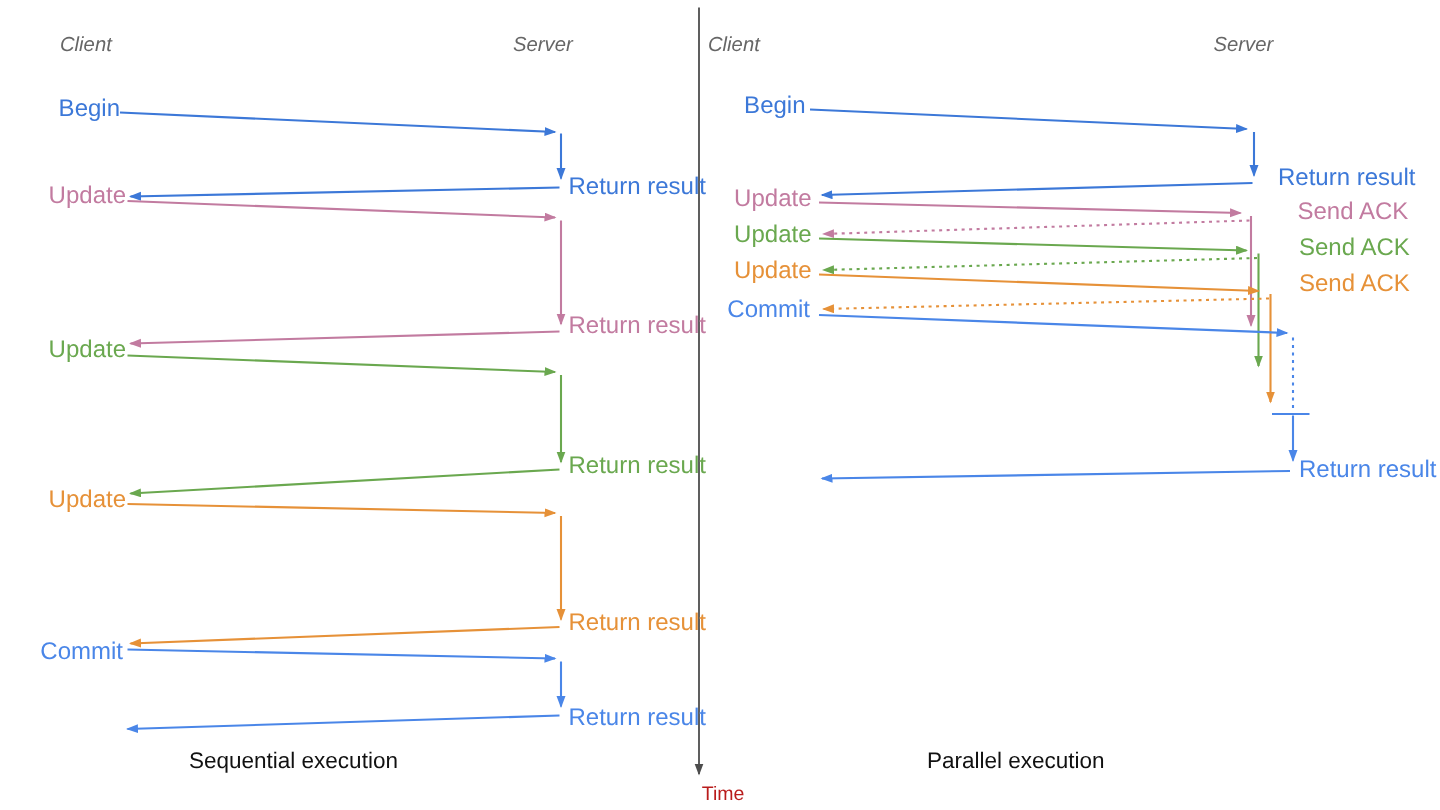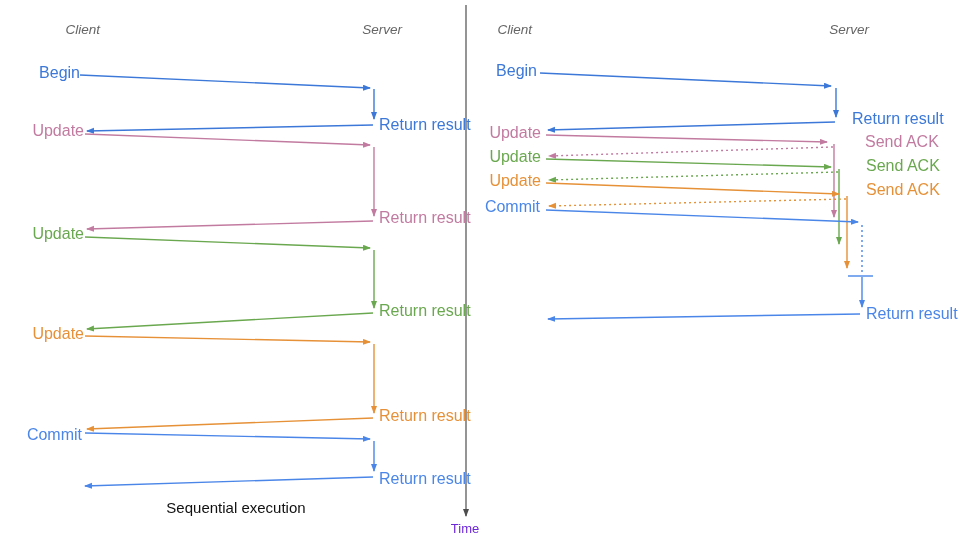--- a/index.html
+++ b/index.html
@@ -5,24 +5,24 @@
   html,body{margin:0;padding:0;background:#ffffff;}
   .canvas{
     position:relative;width:960px;height:540px;background:#ffffff;overflow:hidden;
     font-family:"Liberation Sans", sans-serif;
   }
   .canvas svg{position:absolute;left:0;top:0;}
   .lbl{
     position:absolute;white-space:nowrap;font-size:16px;line-height:14px;color:#333;
   }
   .hdr{
-    font-style:italic;font-size:13.5px;width:60px;text-align:right;
+    font-style:italic;font-size:13.5px;width:60px;text-align:left;
   }
   .title{
-    font-size:15px;width:220px;text-align:center;
+    font-size:15px;width:220px;
   }
   .time-lbl{font-size:13px;width:60px;text-align:center;}
   .dashed{stroke-dasharray:2 3;}
   line{fill:none;}
 </style>
 </head>
 <body>
 
 <div class="canvas">
 
@@ -128,16 +128,17 @@
 
   <div class="lbl" style="right: 419px; top: 150px; color: rgb(106, 168, 79);">Update</div>
   <div class="lbl" style="left: 866px; top: 159px; color: rgb(106, 168, 79);">Send ACK</div>
 
   <div class="lbl" style="right: 419px; top: 174px; color: rgb(230, 145, 56);">Update</div>
   <div class="lbl" style="left: 866px; top: 183px; color: rgb(230, 145, 56);">Send ACK</div>
 
   <div class="lbl" style="right: 420px; top: 200px; color: rgb(74, 134, 232);">Commit</div>
   <div class="lbl" style="left: 866px; top: 307px; color: rgb(74, 134, 232);">Return result</div>
 
+  <div class="lbl title" style="left: 618px; top: 501px; color: rgb(17, 17, 17);">Parallel execution</div>
 
-  <div class="lbl time-lbl" style="left: 435px; top: 522px; color: #6d28d9;">Time</div>
+  <div class="lbl time-lbl" style="left: 452px; top: 522px; color: #b91c1c;">Time</div>
 
 </div>
 
 </body></html>

